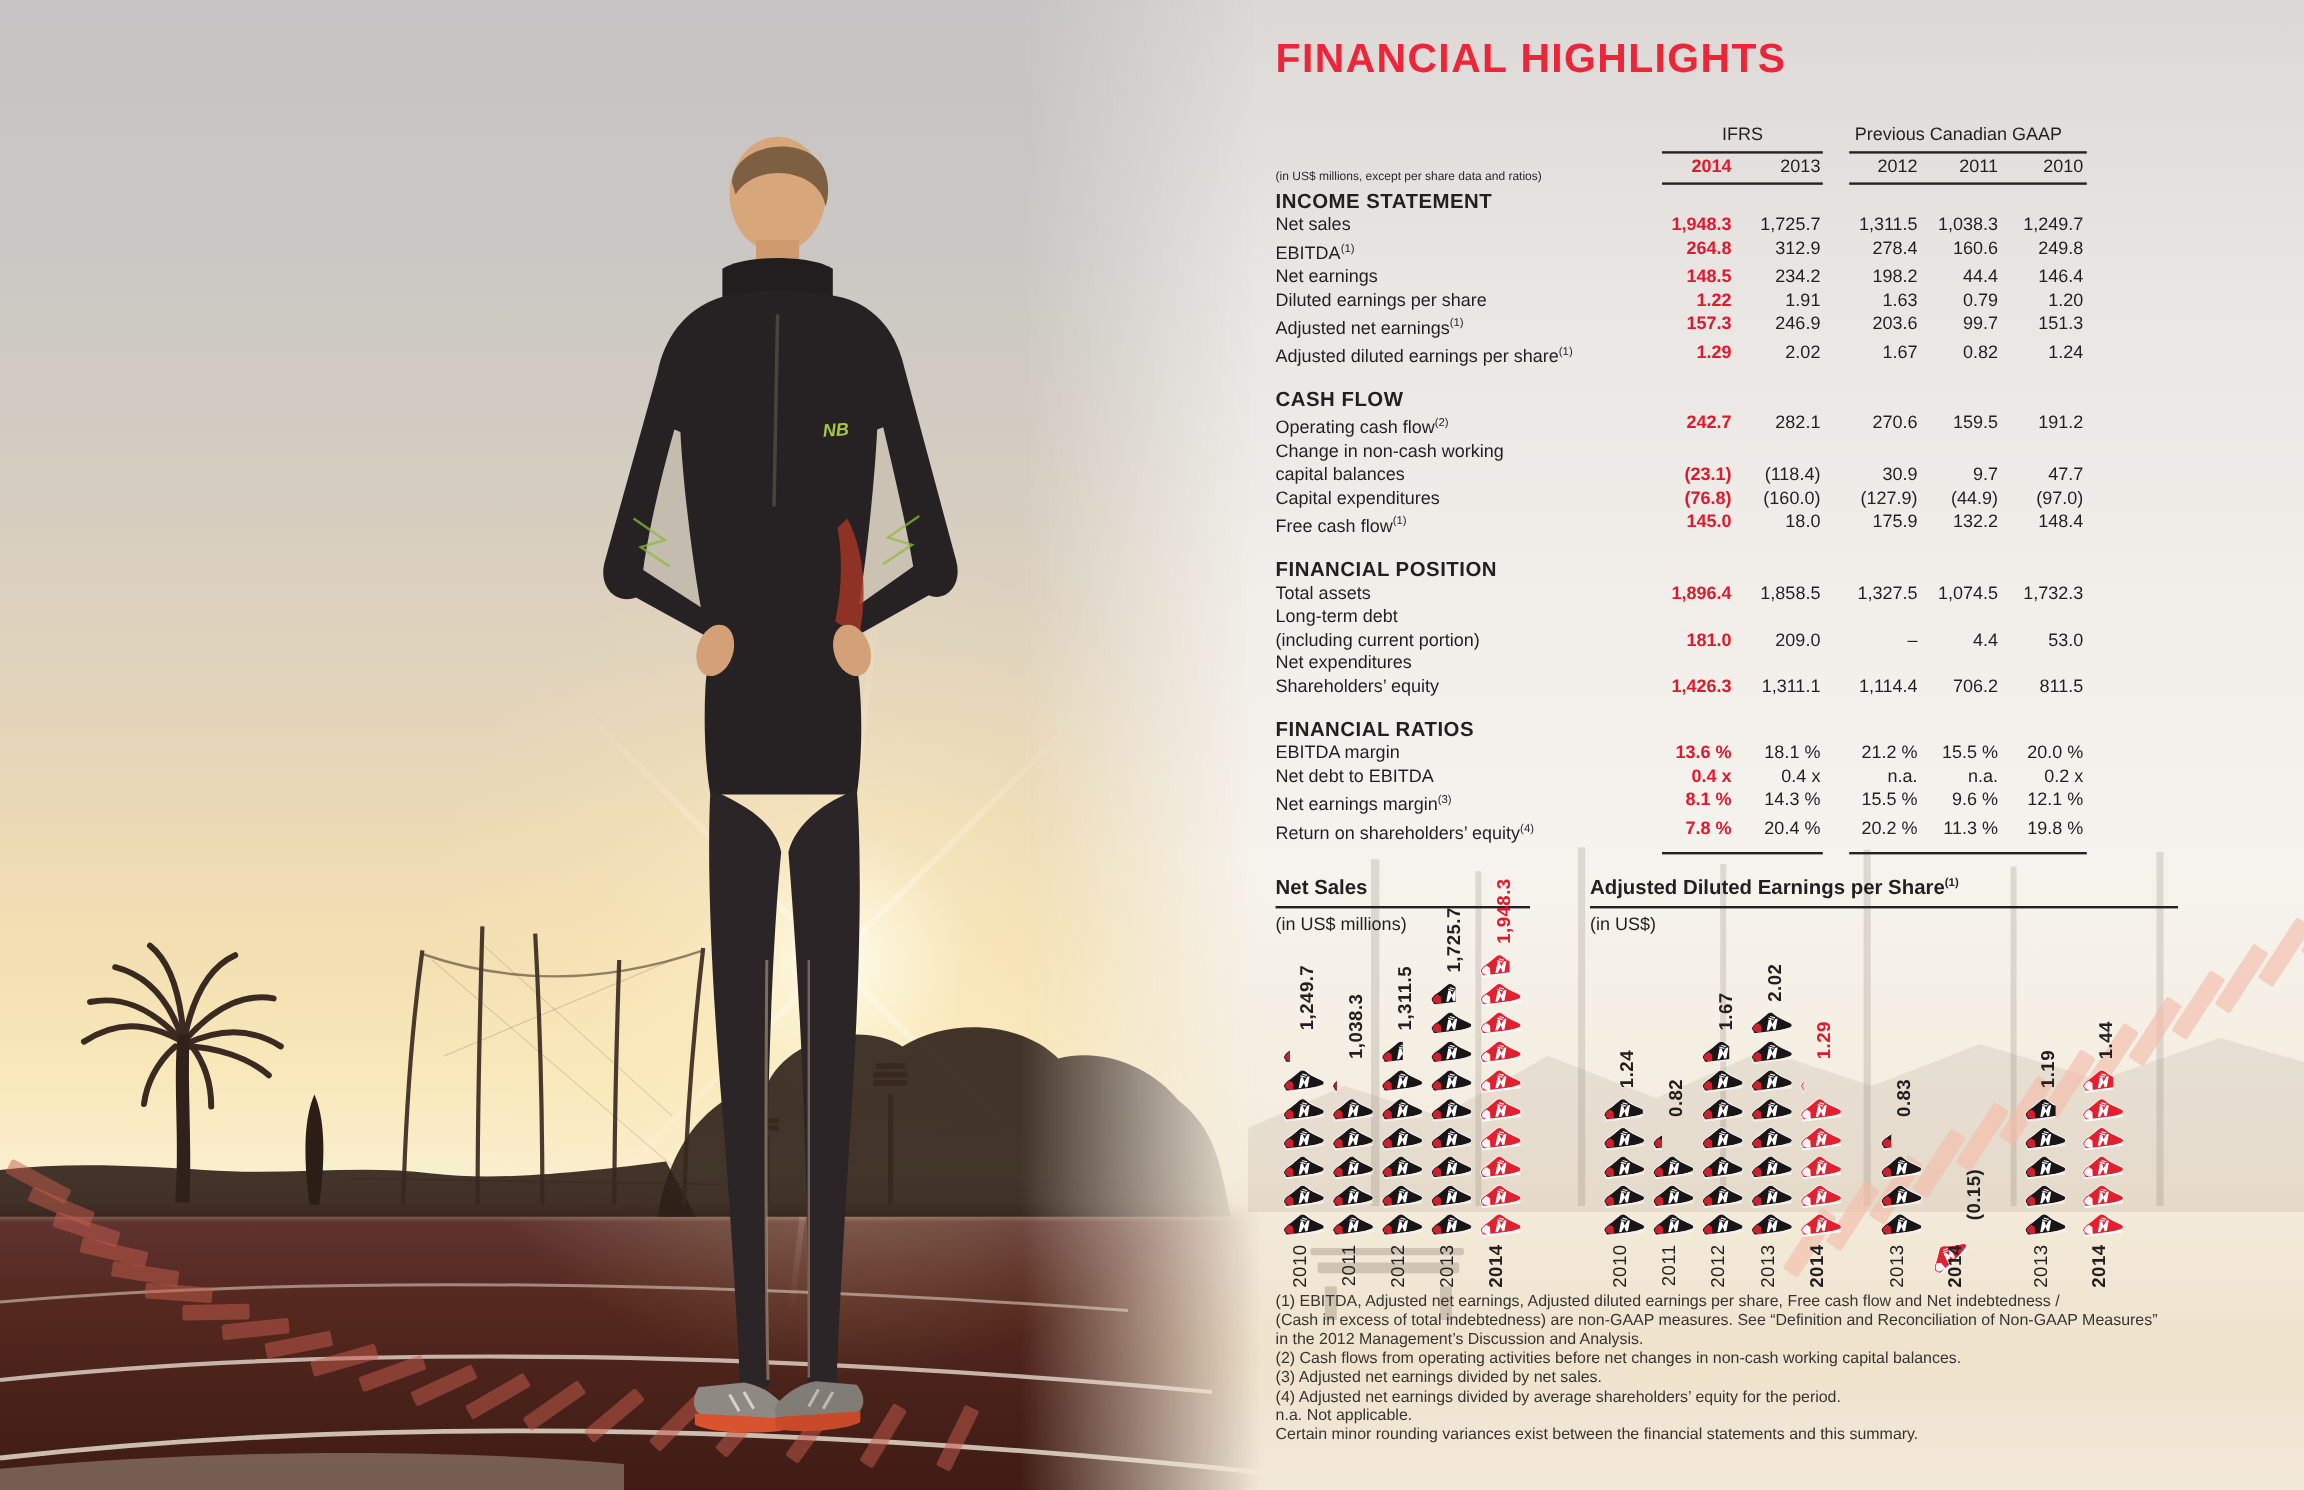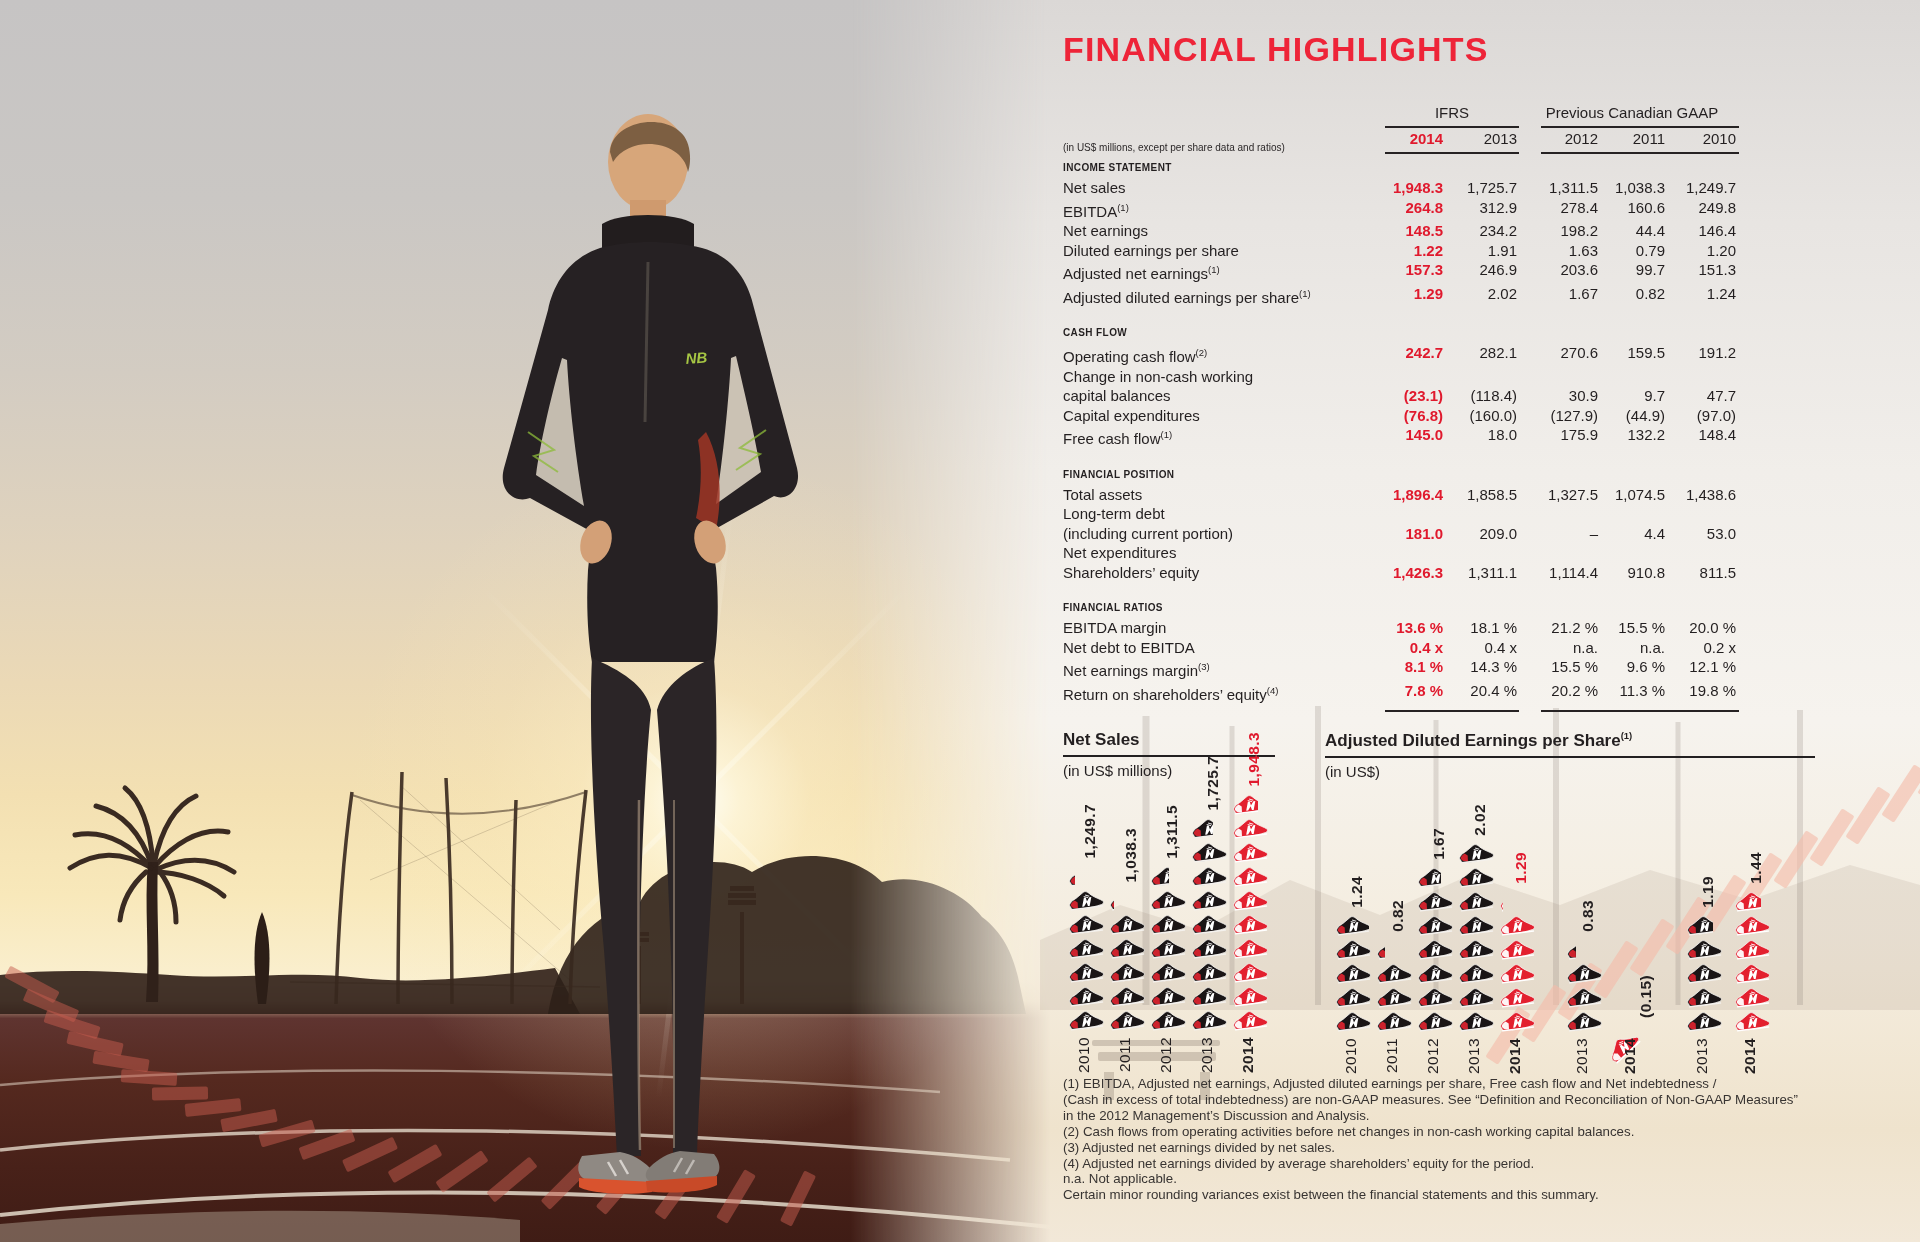--- a/index.html
+++ b/index.html
@@ -29,21 +29,21 @@
   .finhead{position:absolute;left:0;top:74px;width:676px;height:52px;font-size:15px;}
   .finhead .note{position:absolute;left:0;bottom:3px;font-size:10px;color:#2c2829;}
   .gh{position:absolute;top:0;text-align:center;font-size:15px;}
   .gh1{left:322px;width:134px;} .gh2{left:462px;width:214px;}
   .hl{position:absolute;height:2px;background:#262223;}
   .hlA{left:322px;width:134px;} .hlB{left:478px;width:198px;}
   .yr{position:absolute;top:26px;text-align:right;font-size:15px;}
   .yr.red{color:#e0192d;font-weight:700;}
   .fintable{position:absolute;left:0;top:128px;width:676px;font-size:15px;}
   .sect{margin-top:16px;} .sect:first-child{margin-top:0;}
-  .sect h3{margin:0;font-size:10px;font-weight:700;letter-spacing:.4px;line-height:20px;}
+  .sect h3{margin:0;font-size:17px;font-weight:700;letter-spacing:.4px;line-height:20px;}
   .frow{display:grid;grid-template-columns:322px 58px 74px 81px 67px 71px;line-height:19.5px;}
   .num{text-align:right;} .red{color:#e0192d;font-weight:700;}
   sup{font-size:9.5px;}
   .endlines{position:relative;height:12px;}
   .endlines div{position:absolute;top:6px;height:2px;background:#262223;}
   
   .chart{position:absolute;top:700px;}
   #chartNS{left:0;width:212px;} #chartEPS{left:262px;width:490px;}
   .ctitle{font-size:17px;font-weight:700;border-bottom:2.5px solid #232021;
     padding-bottom:5px;white-space:nowrap;}
@@ -331,42 +331,42 @@
           </div>
         </div>
         <div class="sect">
           <h3>FINANCIAL POSITION</h3>
           <div class="frow">
             <span>Total assets</span>
             <span class="num red">1,896.4</span>
             <span class="num">1,858.5</span>
             <span class="num">1,327.5</span>
             <span class="num">1,074.5</span>
-            <span class="num">1,438.6</span>
+            <span class="num">1,732.3</span>
           </div>
           <div class="frow">
             <span>Long-term debt</span>
           </div>
           <div class="frow">
             <span>(including current portion)</span>
             <span class="num red">181.0</span>
             <span class="num">209.0</span>
             <span class="num">–</span>
             <span class="num">4.4</span>
             <span class="num">53.0</span>
           </div>
           <div class="frow">
             <span>Net expenditures</span>
           </div>
           <div class="frow">
             <span>Shareholders’ equity</span>
             <span class="num red">1,426.3</span>
             <span class="num">1,311.1</span>
             <span class="num">1,114.4</span>
-            <span class="num">910.8</span>
+            <span class="num">706.2</span>
             <span class="num">811.5</span>
           </div>
         </div>
         <div class="sect">
           <h3>FINANCIAL RATIOS</h3>
           <div class="frow">
             <span>EBITDA margin</span>
             <span class="num red">13.6 %</span>
             <span class="num">18.1 %</span>
             <span class="num">21.2 %</span>

